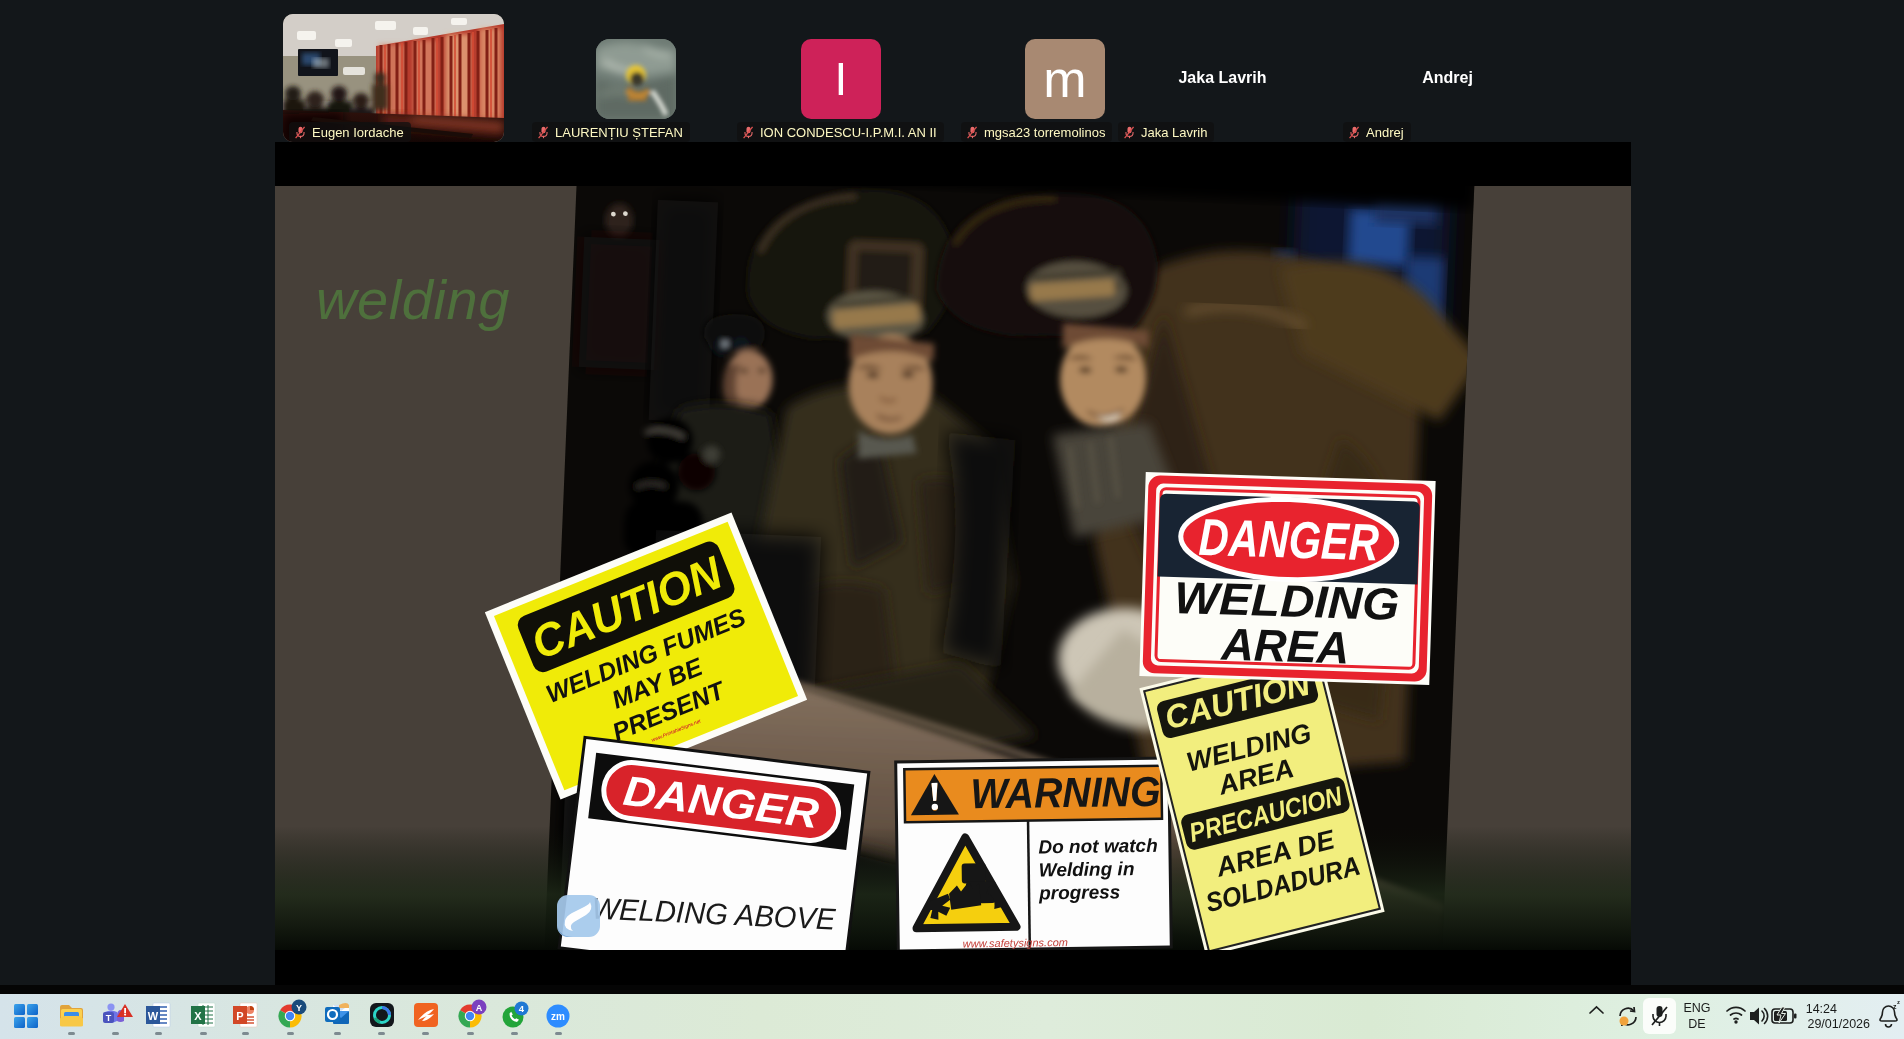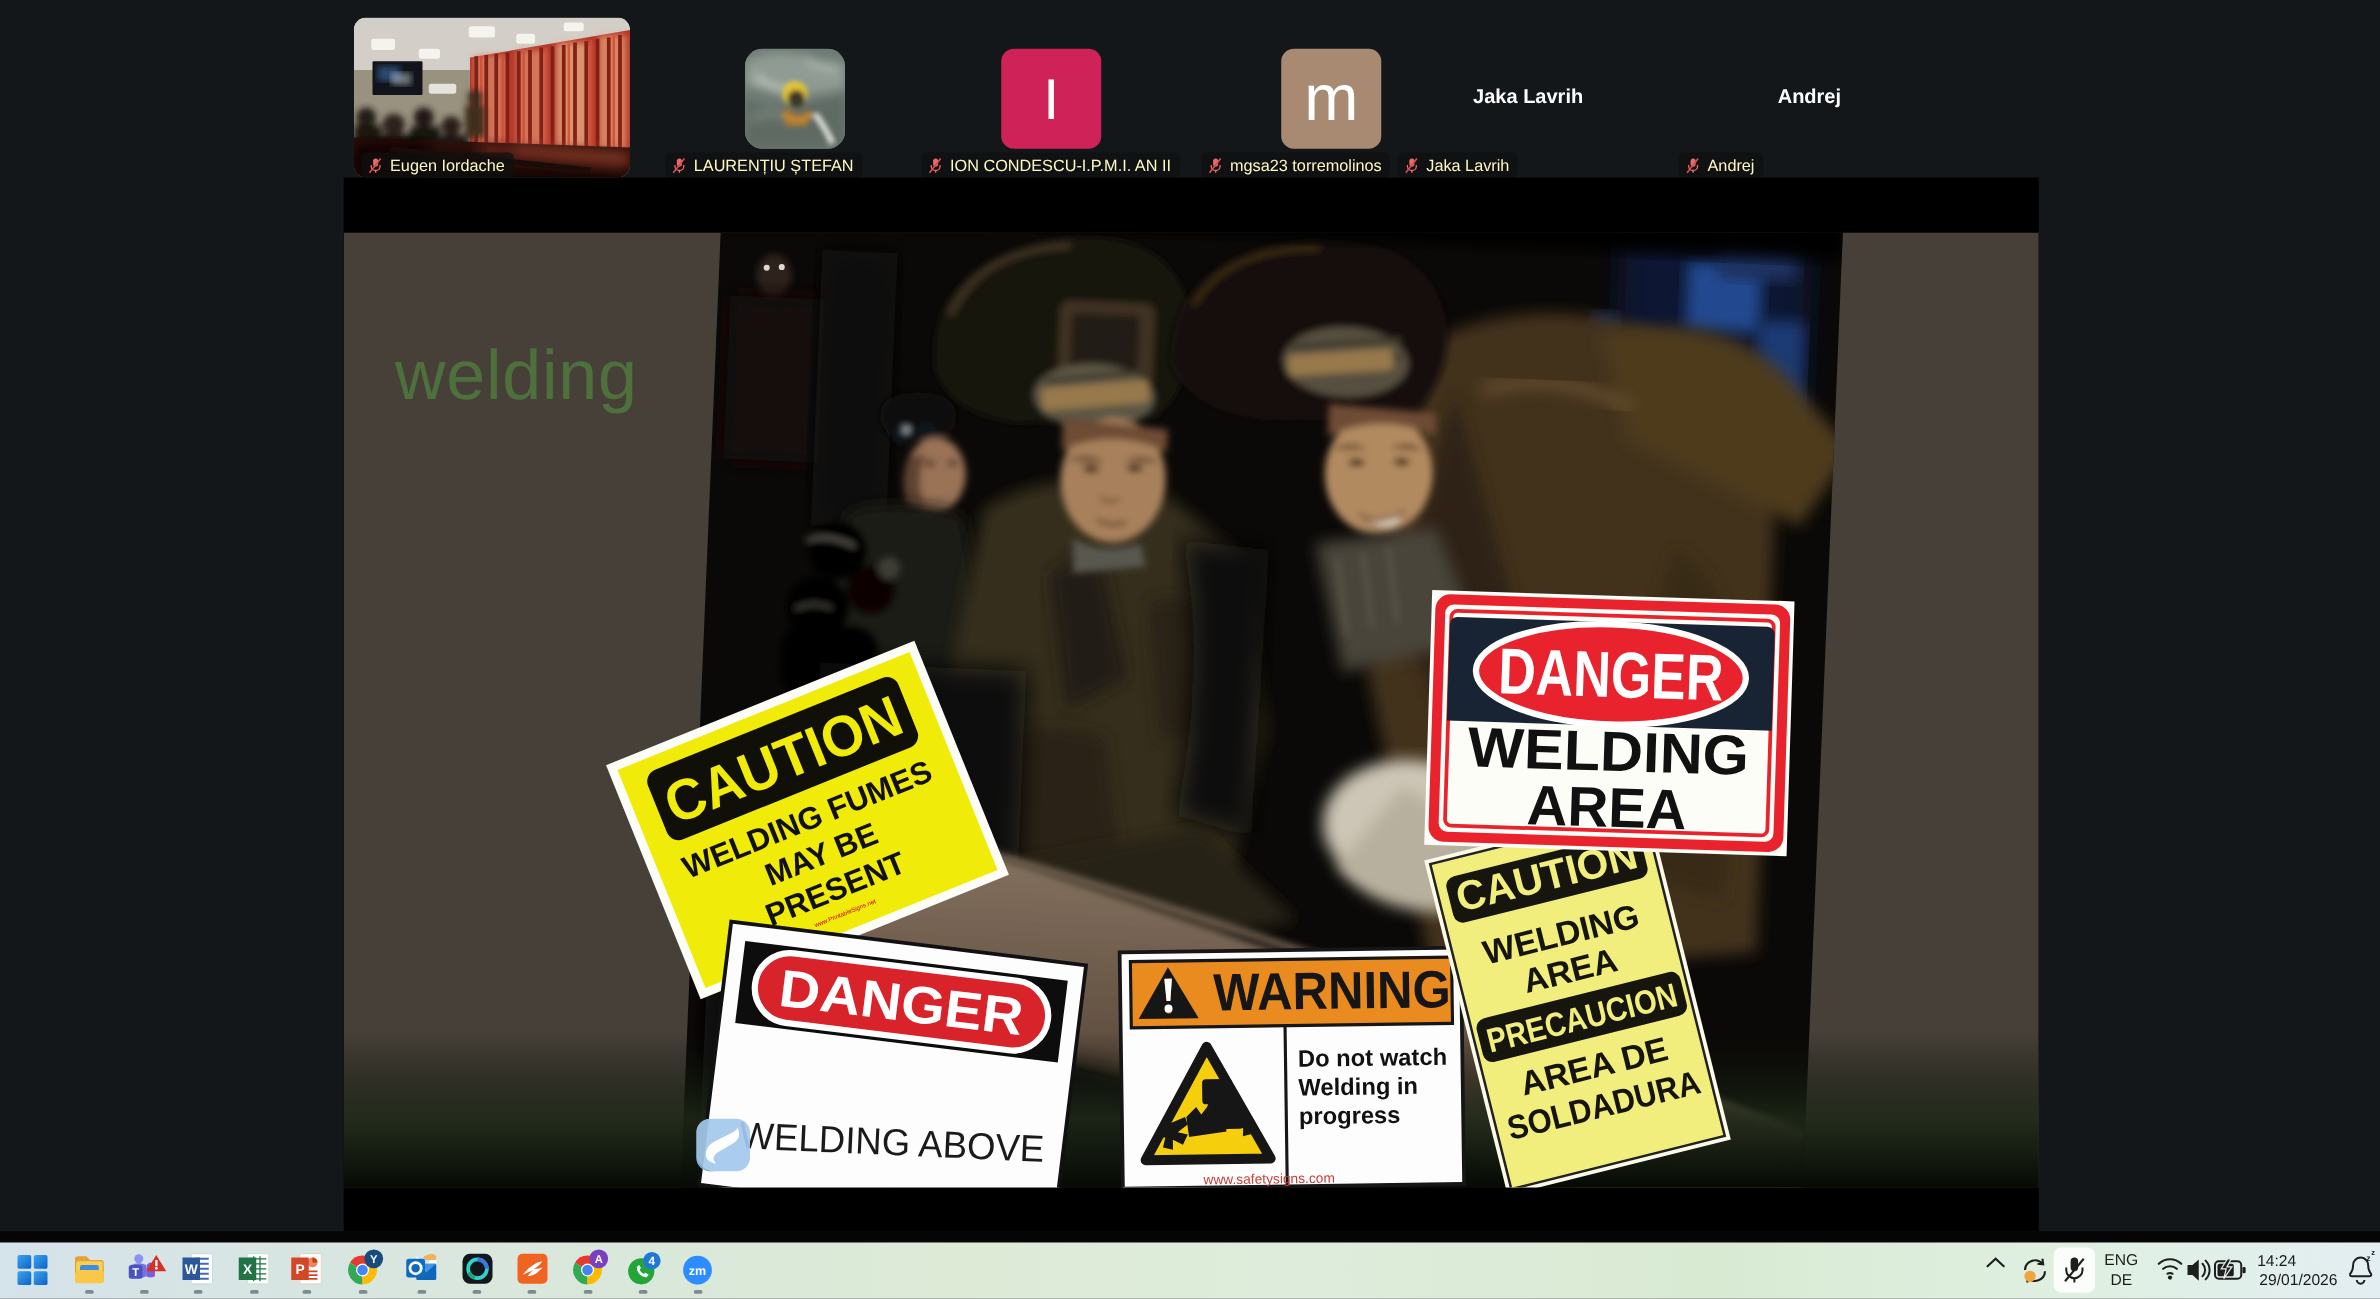--- a/index.html
+++ b/index.html
@@ -180,21 +180,21 @@
         <g fill="#e86b6b">
           <rect x="5.5" y="1" width="5" height="8" rx="2.5"></rect>
           <path d="M3 7.5v1a5 5 0 0 0 10 0v-1h-1.3v1a3.7 3.7 0 0 1-7.4 0v-1z"></path>
           <rect x="7.3" y="12" width="1.4" height="3"></rect>
         </g>
         <line x1="2" y1="15" x2="13" y2="1" stroke="#d94f4f" stroke-width="1.6"></line>
       </svg>Andrej</div>
 </div>
 
 <div class="abs" style="left:275px;top:142px;width:1356px;height:843px;background:#000;"></div>
-<div class="abs" style="left:275px;top:186px;width:1356px;height:764px;">
+<div class="abs" style="left:275px;top:186px;width:1356px;height:764px;font-style:italic;">
 <svg width="1356" height="764" viewBox="0 0 1356 764">
 <defs>
 <linearGradient id="botg" x1="0" y1="0" x2="0" y2="1">
 <stop offset="0" stop-color="#0a0f08" stop-opacity="0"></stop>
 <stop offset="0.55" stop-color="#1d2817" stop-opacity="0.85"></stop>
 <stop offset="1" stop-color="#060a05"></stop>
 </linearGradient>
 <linearGradient id="pipeg" x1="0" y1="0" x2="0" y2="1">
 <stop offset="0" stop-color="#8a7764"></stop>
           <stop offset="0.45" stop-color="#685647"></stop>

